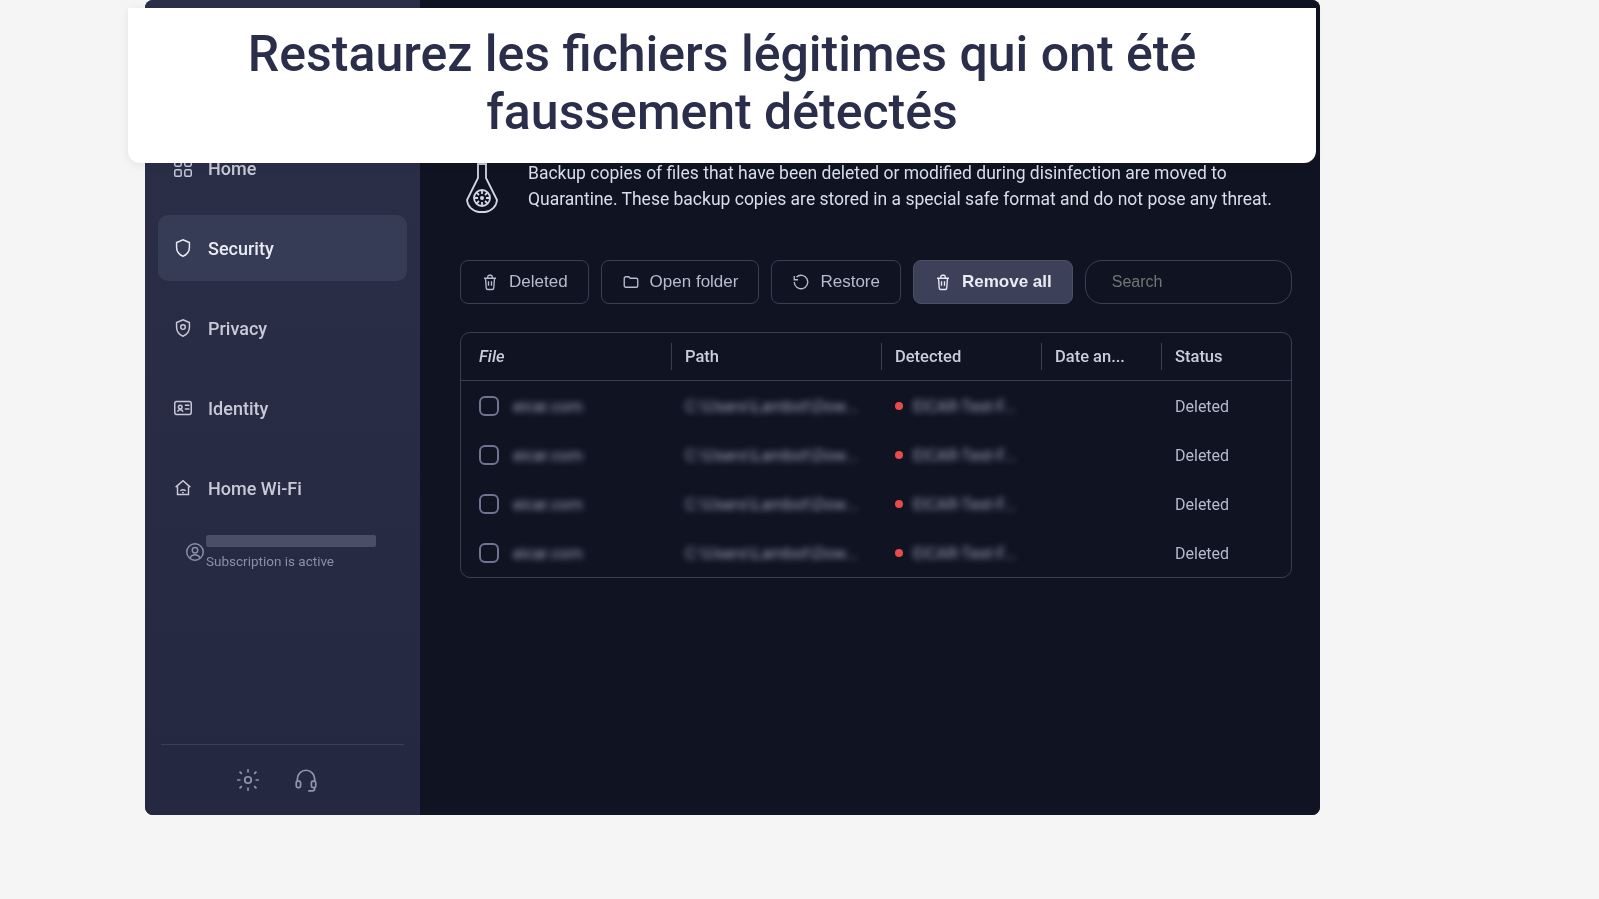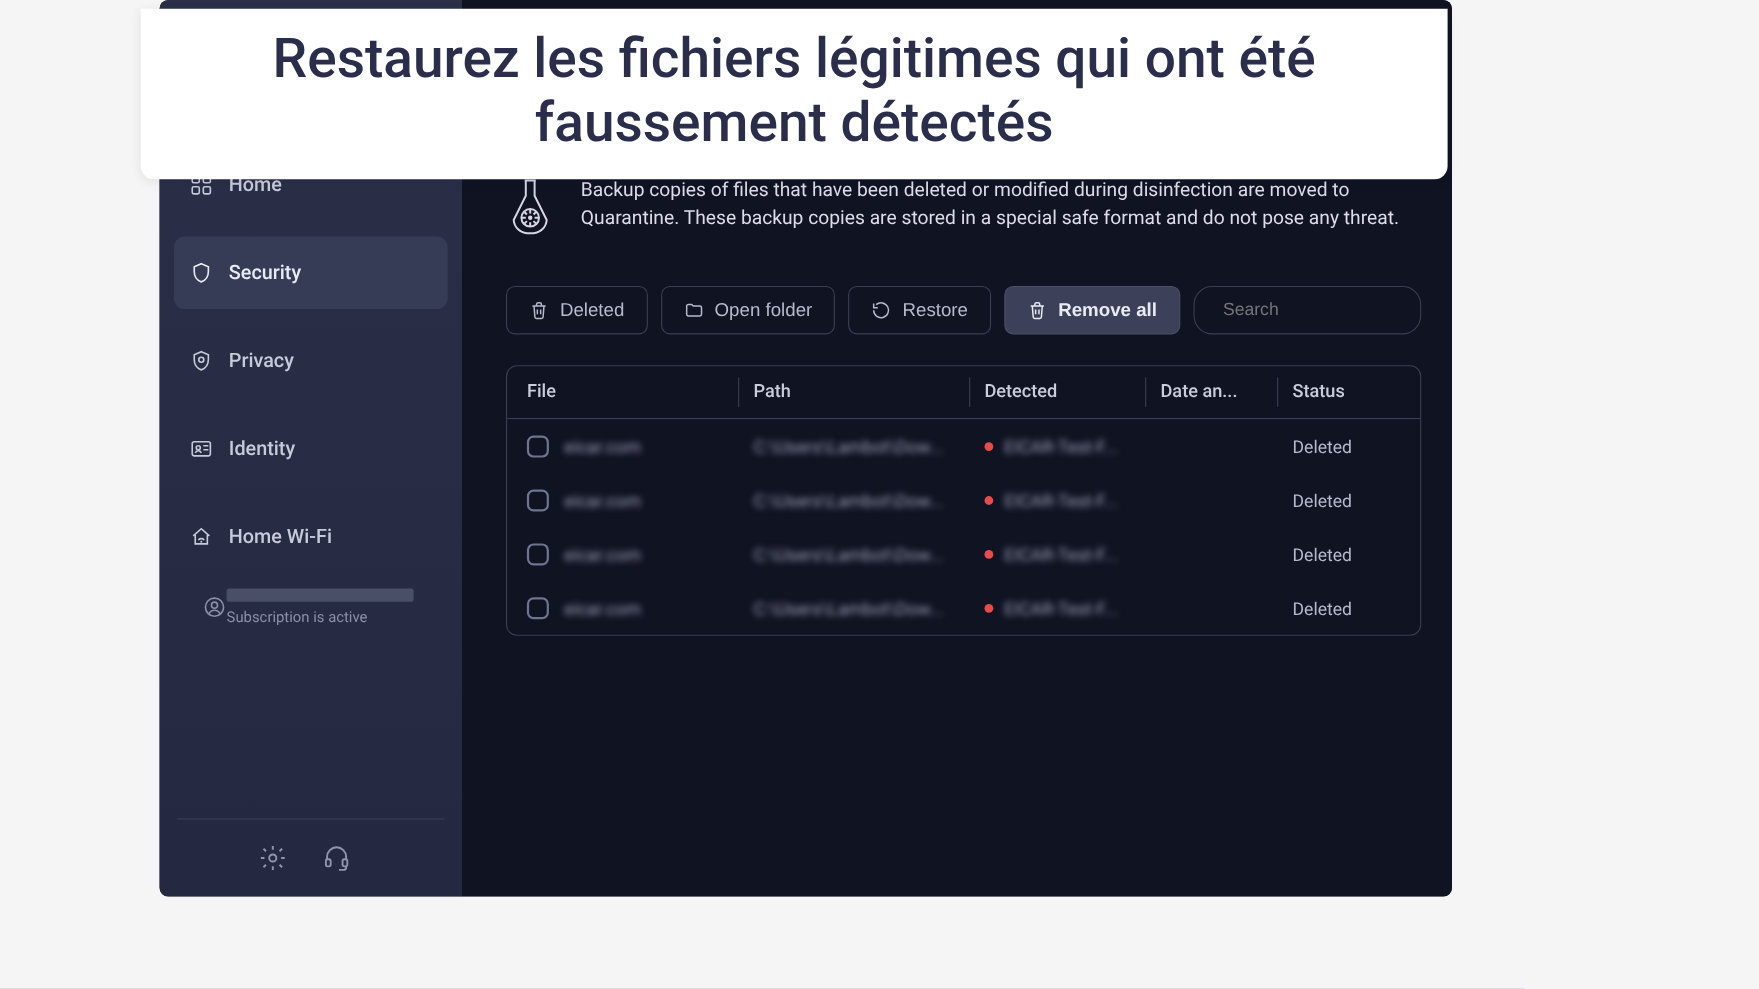--- a/index.html
+++ b/index.html
@@ -84,21 +84,21 @@
   .search-wrap svg{width:18px;height:18px;stroke:#9ba0b5;fill:none;stroke-width:2;}
   .search-wrap input{ flex:1; background:transparent; border:none; outline:none; color:#dbdee9; font-size:16px;}
   
   .grid {
     border:1px solid #393e55; border-radius:10px;
     overflow:hidden;
   }
   .grid-head, .grid-row { display:grid; grid-template-columns: 210px 210px 160px 120px 120px; align-items:center; }
   .grid-head { background:transparent; border-bottom:1px solid #393e55; }
   .grid-head > div { padding:14px 14px; color:#c9cddc; font-size:16.5px; font-weight:500; position:relative;}
-  .grid-head > div:first-child{padding-left:18px;}
+  .grid-head > div:first-child{padding-left:18px;font-style:italic;}
   .grid-head > div + div::before{content:"";position:absolute;left:0;top:10px;bottom:10px;width:1px;background:#393e55;}
   
   .grid-row { border-top:1px solid transparent; }
   .grid-row + .grid-row { border-top:1px solid rgba(255,255,255,0); }
   .grid-row > div { padding:14px 14px; color:#b6bace; font-size:16px; white-space:nowrap; overflow:hidden; text-overflow:ellipsis;}
   .cell-file { display:flex; align-items:center; gap:14px; padding-left:18px !important;}
   .chk { width:20px;height:20px;border:2px solid #6f7590;border-radius:6px;flex-shrink:0;cursor:pointer;}
   .blur { filter: blur(3px); color:#9ca1b8;}
   .cell-detected { display:flex; align-items:center; gap:10px;}
   .dot-red { width:8px;height:8px;border-radius:50%;background:#e84b4b;flex-shrink:0;}

